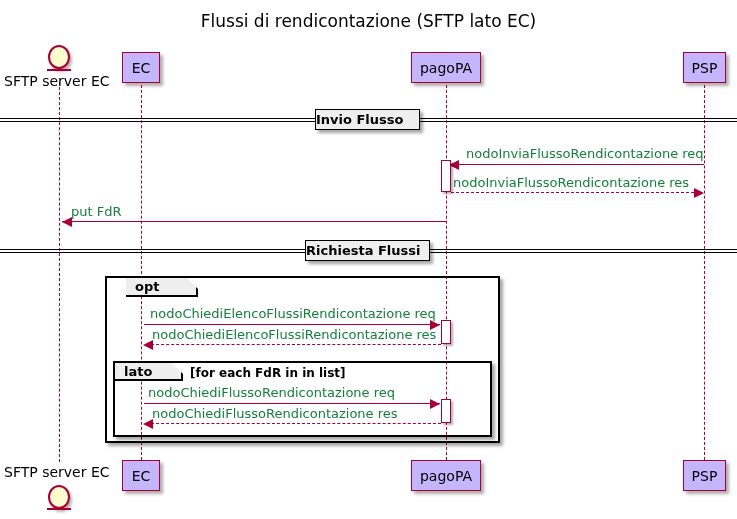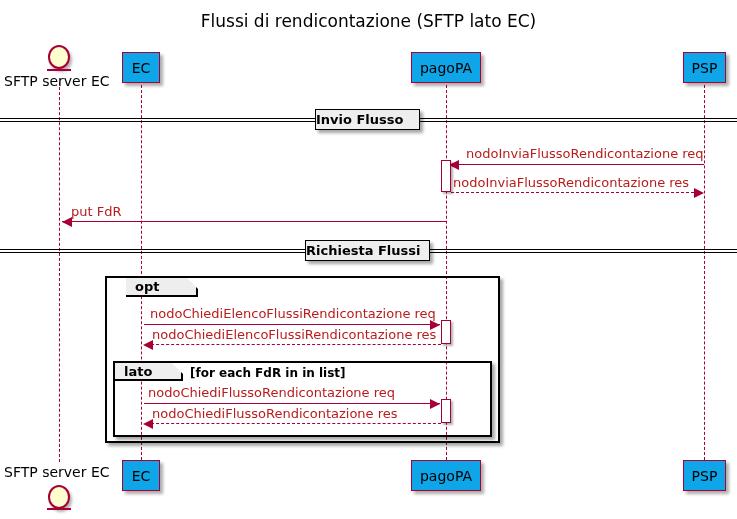--- a/index.html
+++ b/index.html
@@ -34,21 +34,21 @@
   
   .lifeline {
     position: absolute;
     width: 0;
     border-left: 1px dashed #A80036;
   }
 
   
   .participant {
     position: absolute;
-    background: #0ea5e9;
+    background: #c4b5fd;
     border: 1.5px solid #A80036;
     box-shadow: 3px 3px 3px rgba(0,0,0,0.32);
     display: flex;
     align-items: center;
     justify-content: center;
     font-size: 14px;
     color: #000000;
     box-sizing: border-box;
     white-space: nowrap;
   }
@@ -121,21 +121,21 @@
     border-left: 10px solid #A80036;
   }
   .arrow-head.left {
     border-top: 5px solid transparent;
     border-bottom: 5px solid transparent;
     border-right: 10px solid #A80036;
   }
   .msg-label {
     position: absolute;
     font-size: 13px;
-    color: #b91c1c;
+    color: #15803d;
     white-space: nowrap;
   }
 
   
   .activation {
     position: absolute;
     width: 10px;
     background: #FFFFFF;
     border: 1.5px solid #A80036;
     box-sizing: border-box;

